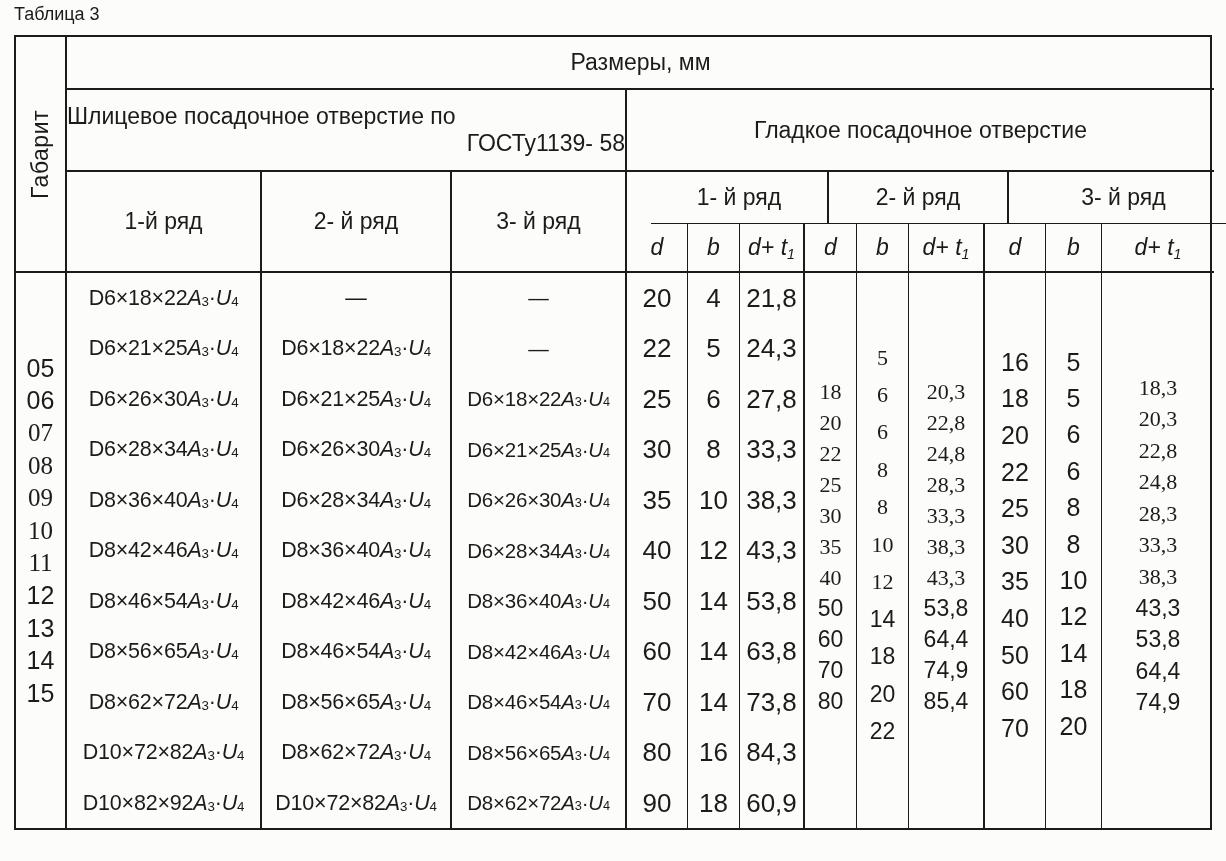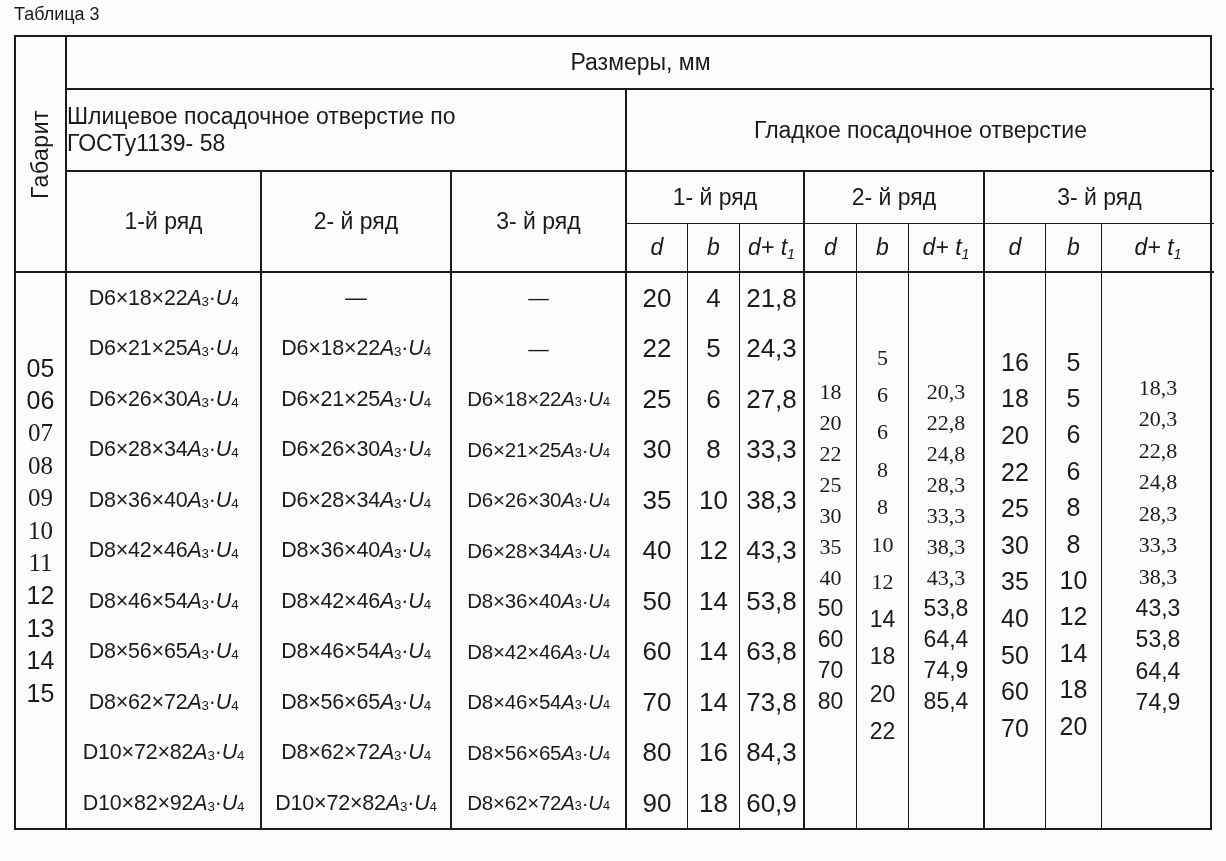--- a/index.html
+++ b/index.html
@@ -26,26 +26,26 @@
     box-sizing:border-box;
   }
   .c{
     position:absolute;box-sizing:border-box;
     display:flex;align-items:center;justify-content:center;
     text-align:center;
   }
   .br2{border-right:2px solid var(--ink);}
   .br1{border-right:1.5px solid var(--ink);}
   .bb2{border-bottom:2px solid var(--ink);}
-  .bb1{border-bottom:1.5px solid var(--ink);}
+  .bb1{border-bottom:1.5px solid var(--ink);margin-left:24px;}
   .hdr{font-size:23px;}
   .vtext{transform:rotate(-90deg);white-space:nowrap;font-size:23px;letter-spacing:.5px;}
   .two-line{flex-direction:column;align-items:stretch;justify-content:center;}
   .two-line .l1{text-align:left;padding-left:0;}
-  .two-line .l2{text-align:left;}
+  .two-line .l2{text-align:right;padding-left:28px;}
   .shift-left{}
   .ital{font-style:italic;}
   sub{font-size:.62em;position:relative;top:.25em;vertical-align:baseline;line-height:0;}
   i{font-style:italic;}
   
   .cell-data{align-items:flex-start;justify-content:center;}
   .stack{display:flex;flex-direction:column;align-items:center;width:100%;}
   .stack .item{
     display:flex;align-items:center;justify-content:center;
     width:100%;white-space:nowrap;

